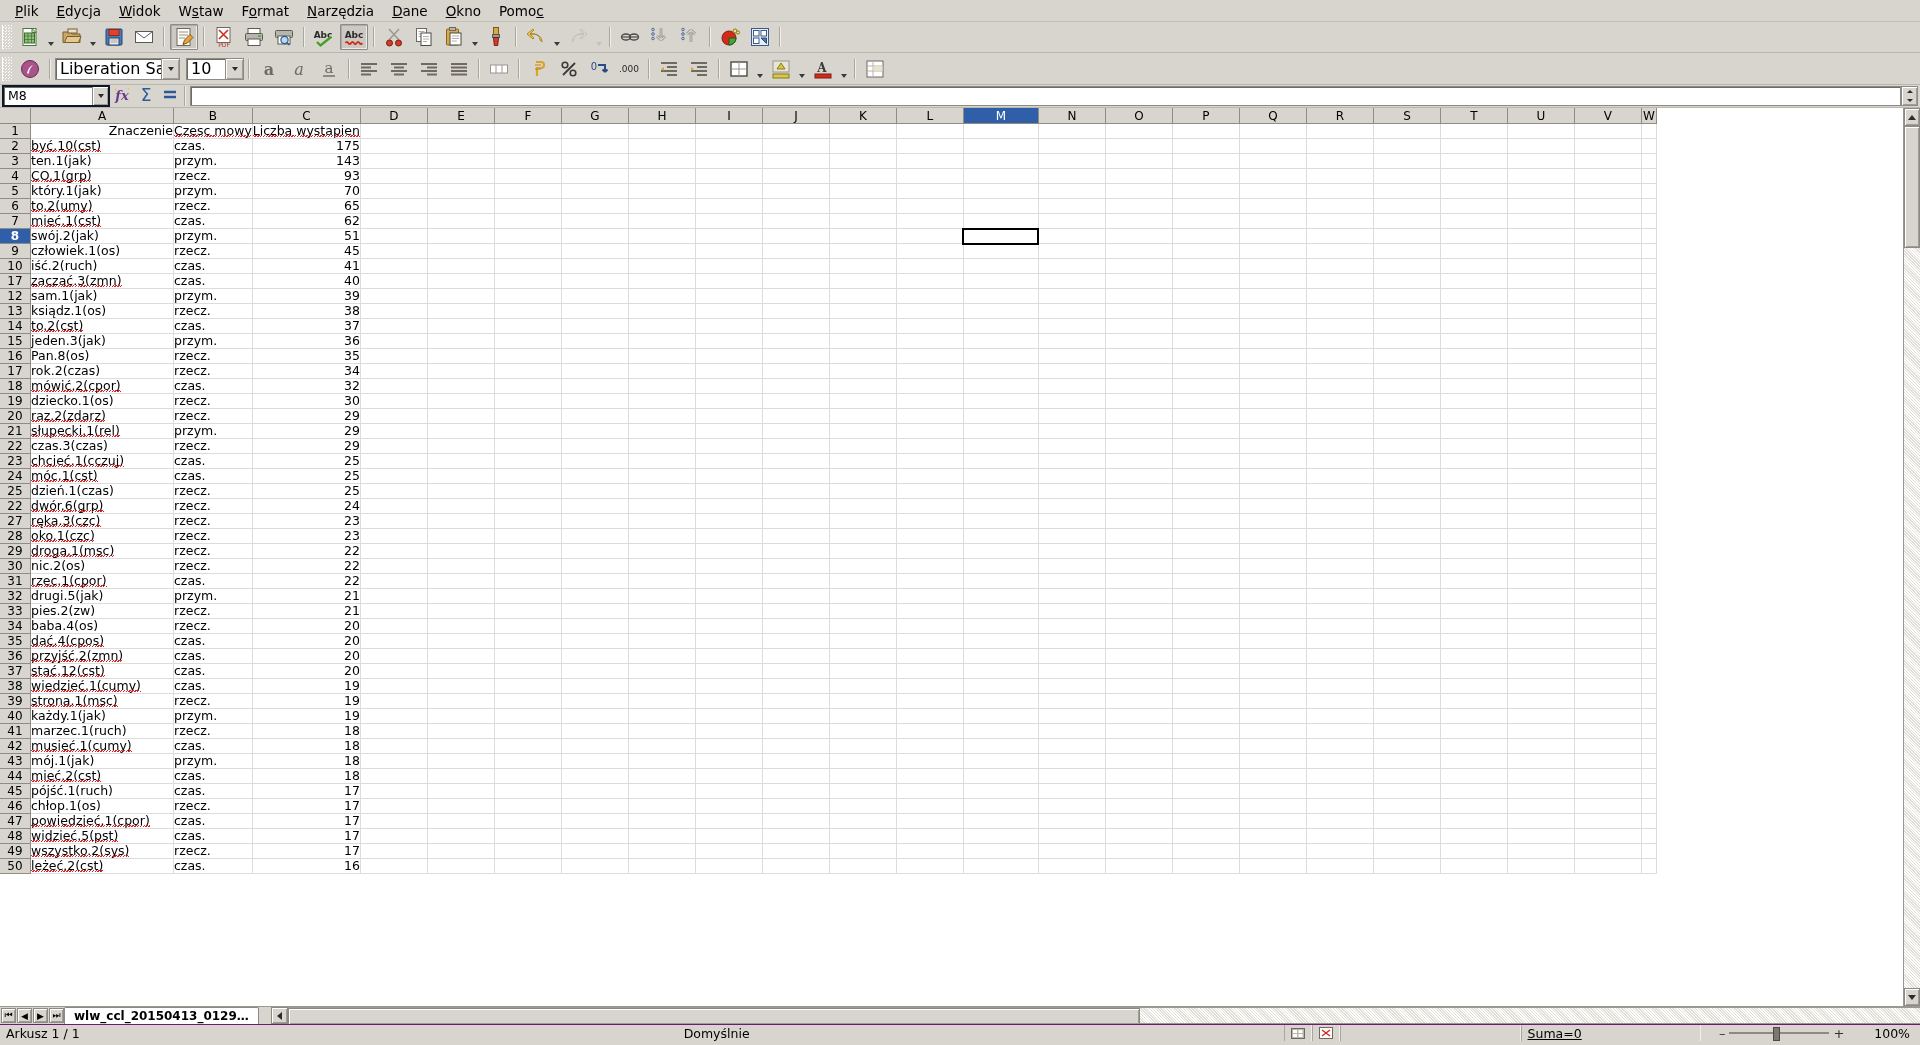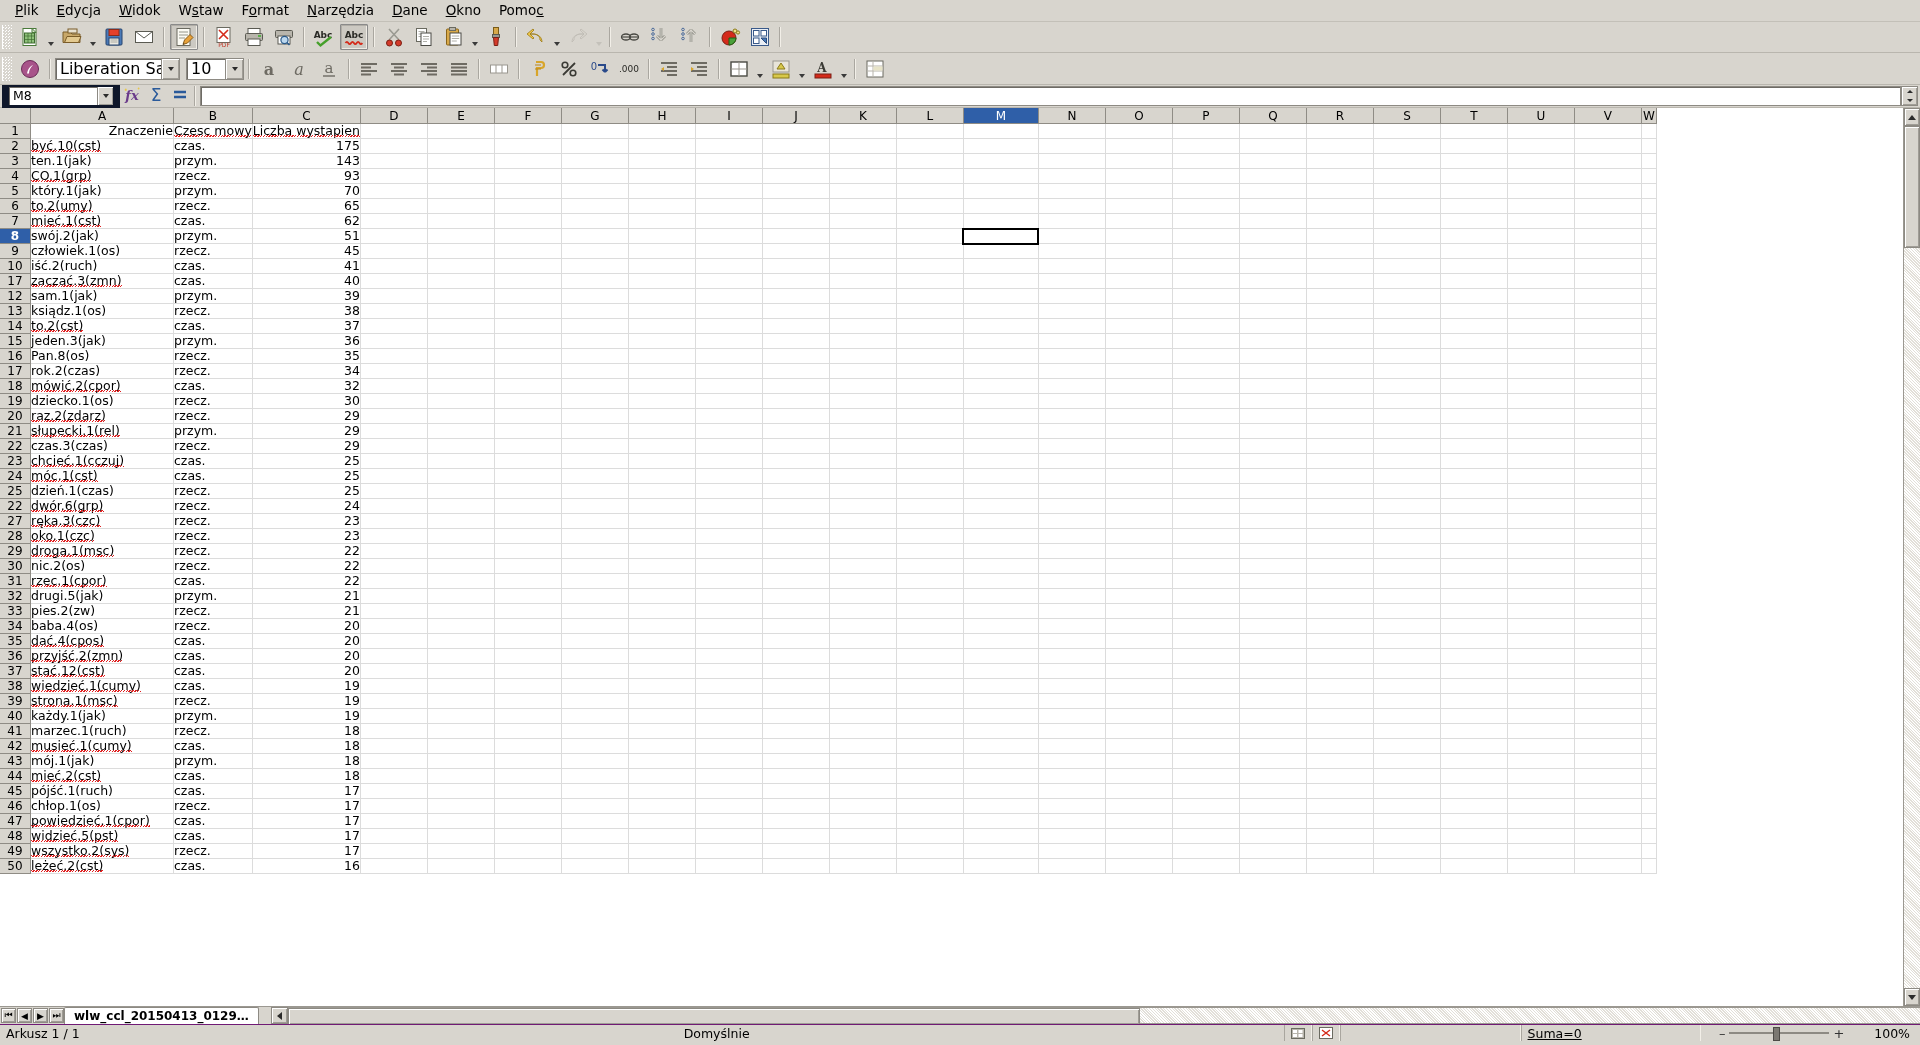--- a/index.html
+++ b/index.html
@@ -5,21 +5,21 @@
   html,body{margin:0;padding:0;}
   body{
     width:1920px;height:1045px;overflow:hidden;
     font-family:"DejaVu Sans","Liberation Sans",sans-serif;
     font-size:13px;color:#000;background:#d8d5ce;
     -webkit-font-smoothing:none;
   }
   .app{width:1920px;height:1045px;display:flex;flex-direction:column;background:#d8d5ce;}
 
   
-  .menubar{height:21px;background:#d8d5ce;display:flex;align-items:flex-start;padding-left:6px;
+  .menubar{height:21px;background:#d8d5ce;display:flex;align-items:center;padding-left:6px;
            border-bottom:1px solid #c3c0b8;flex:0 0 auto;}
   .menu-item{padding:2px 9px;font-size:13.5px;line-height:16px;white-space:nowrap;cursor:default;}
   .menu-item u{text-decoration:underline;}
 
   
   .toolbar{height:30px;background:#d8d5ce;display:flex;align-items:center;
            border-bottom:1px solid #b9b6ae;position:relative;flex:0 0 auto;}
   .toolbar.second{height:31px;}
   .grip{width:9px;height:24px;margin:0 3px 0 2px;flex:0 0 auto;
         background-image:repeating-linear-gradient(45deg,#ffffff 0 1px,transparent 1px 3px),
@@ -46,21 +46,21 @@
              display:flex;align-items:center;justify-content:center;flex:0 0 auto;
              box-shadow:inset 1px 1px 0 #fff,inset -1px -1px 0 #a09d96;}
   .combo-btn i{width:0;height:0;border-left:3.5px solid transparent;border-right:3.5px solid transparent;
                border-top:4px solid #2b2b2b;}
   .fontname{width:105px;}
   .fontsize{width:38px;}
 
   
   .formulabar{height:22px;background:#d8d5ce;display:flex;align-items:center;
               border-bottom:1px solid #b9b6ae;padding:0 2px;flex:0 0 auto;}
-  .namebox{width:104px;height:18px;background:#fff;border:7px solid #0f172a;
+  .namebox{width:104px;height:18px;background:#fff;border:2px solid #0f172a;
            box-shadow:inset 1px 1px 0 #6e6b65;display:flex;align-items:center;flex:0 0 auto;}
   .namebox .val{padding-left:4px;font-size:12.5px;line-height:16px;}
   .namebox-btn{width:15px;height:18px;background:#d8d5ce;border-left:1px solid #8d8a83;
                display:flex;align-items:center;justify-content:center;margin-left:auto;flex:0 0 auto;
                box-shadow:inset 1px 1px 0 #fff,inset -1px -1px 0 #a09d96;}
   .namebox-btn i{width:0;height:0;border-left:3.5px solid transparent;border-right:3.5px solid transparent;
                  border-top:4px solid #2b2b2b;}
   .fb-btn{width:24px;height:20px;display:flex;align-items:flex-end;justify-content:center;flex:0 0 auto;}
   .inputline{flex:1 1 auto;height:18px;background:#fff;border:1px solid #8d8a83;
              box-shadow:inset 1px 1px 0 #6e6b65;margin-left:2px;display:flex;align-items:center;}

